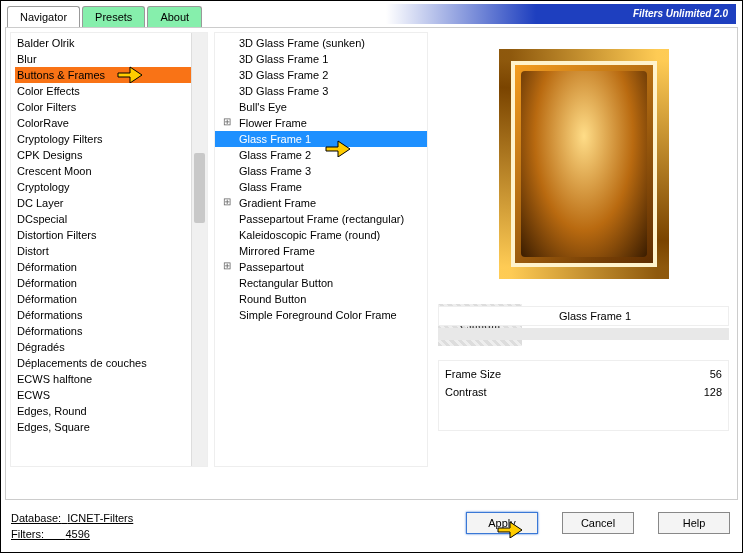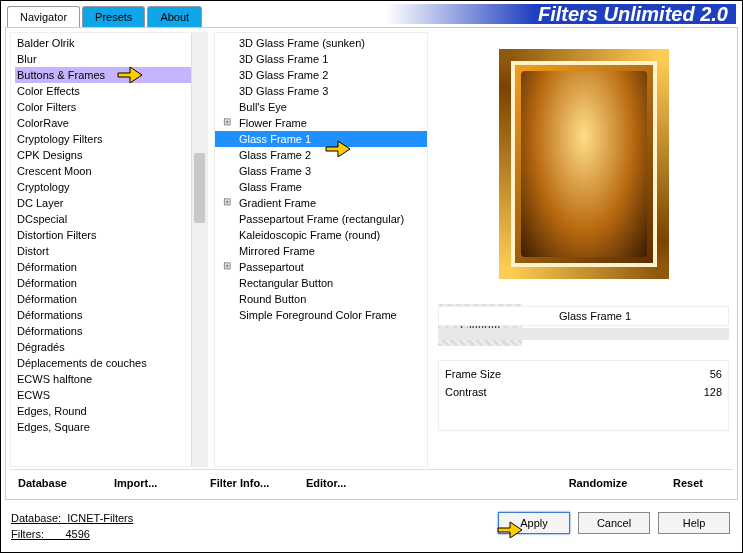--- a/index.html
+++ b/index.html
@@ -1,29 +1,29 @@
 <!DOCTYPE html>
 <html><head>
 <meta charset="utf-8">
 <style>
 * { box-sizing: border-box; margin: 0; padding: 0; }
 body { font-family: Tahoma, Arial, sans-serif; font-size: 11px; background: #fff; width: 743px; height: 553px; border: 1px solid #000; position: relative; overflow: hidden; }
 
-.title-strip { position: absolute; top: 3px; right: 6px; height: 20px; width: 500px; background: linear-gradient(90deg, #fff 0%, #fff 30%, #1e3fbf 60%, #1e3fbf 100%); font-style: italic; font-weight: bold; color: #fff; font-size: 20px; text-align: right; padding-right: 8px; line-height: 20px; }
+.title-strip { position: absolute; top: 3px; right: 6px; height: 20px; width: 500px; background: linear-gradient(90deg, #fff 0%, #fff 30%, #1e3fbf 60%, #1e3fbf 100%); font-style: italic; font-weight: bold; color: #fff; font-size: 10px; text-align: right; padding-right: 8px; line-height: 20px; }
 
 .tabs { position: absolute; top: 5px; left: 6px; display: flex; }
-.tab { border: 1px solid #999; border-bottom: none; background: #0ea5e9; padding: 4px 12px; margin-right: 2px; border-radius: 3px 3px 0 0; cursor: pointer; }
+.tab { border: 1px solid #999; border-bottom: none; background: #86efac; padding: 4px 12px; margin-right: 2px; border-radius: 3px 3px 0 0; cursor: pointer; }
 .tab.active { background: #fff; }
 
 .content { position: absolute; top: 26px; left: 4px; right: 4px; bottom: 52px; border: 1px solid #ccc; background: #fff; }
 
 .left-list { position: absolute; top: 4px; left: 4px; width: 198px; bottom: 32px; border: 1px solid #eee; overflow: hidden; }
 .left-list .inner { padding: 2px 4px; }
 .left-list .item { padding: 2px 2px; white-space: nowrap; cursor: pointer; position: relative; }
-.left-list .item.highlight { background: #c4b5fd; }
+.left-list .item.highlight { background: #f97316; }
 .left-list .scroll { position: absolute; top:0; right:0; bottom:0; width:16px; background:#f0f0f0; border-left:1px solid #ddd; }
 .left-list .thumb { position:absolute; left:2px; right:2px; top:120px; height:70px; background:#c8c8c8; border-radius:2px; }
 
 .mid-list { position: absolute; top: 4px; left: 208px; width: 214px; bottom: 32px; border: 1px solid #eee; overflow: hidden; }
 .mid-list .inner { padding: 2px 0; }
 .mid-list .item { padding: 2px 4px 2px 24px; white-space: nowrap; cursor: pointer; position: relative; }
 .mid-list .item.expandable::before { content:"⊞"; position:absolute; left:8px; top:1px; color:#666; font-size:10px; }
 .mid-list .item.selected { background:#1e90ff; color:#fff; }
 
 .preview { position: absolute; top: 8px; left: 432px; right: 8px; height: 256px; display:flex; align-items:center; justify-content:center; }
@@ -37,21 +37,21 @@
 .params { position:absolute; top:332px; left:432px; right:8px; bottom:68px; border:1px solid #eee; padding:4px 6px; }
 .param-row { display:flex; justify-content:space-between; padding:3px 0; }
 
 .bottom-bar { position:absolute; left:4px; right:4px; bottom:4px; height:26px; border-top:1px solid #ddd; display:flex; align-items:center; }
 .bottom-bar .btn-left { width:96px; text-align:left; padding-left:8px; font-weight:bold; cursor:pointer; }
 .bottom-bar .spacer { flex:1; }
 .bottom-bar .btn-right { width:90px; text-align:center; font-weight:bold; cursor:pointer; }
 
 .footer { position:absolute; left:6px; right:6px; bottom:4px; height:44px; }
 .footer .info { position:absolute; left:4px; top:6px; font-size:11px; line-height:16px;text-decoration:underline; }
-.footer .actions { position:absolute; right:6px; top:8px; display:flex; gap:8px; }
+.footer .actions { position:absolute; right:6px; top:8px; display:flex; gap:24px; }
 .footer .btn { width:72px; height:22px; border:1px solid #888; background:#f4f4f4; font-size:11px; display:flex; align-items:center; justify-content:center; cursor:pointer; }
 .footer .btn.primary { border:1px solid #3a78d6; box-shadow:0 0 2px #3a78d6; }
 
 .pointer { position:absolute; width:28px; height:20px; pointer-events:none; }
 .pointer svg { width:100%; height:100%; }
 .watermark { position:absolute; left:432px; top:276px; width:84px; height:42px; background:repeating-linear-gradient(45deg,#ddd,#ddd 3px,#eee 3px,#eee 6px); display:flex; align-items:center; justify-content:center; font-family:cursive; color:#333; font-size:13px; }
 </style>
 </head>
 <body>
 
@@ -138,29 +138,20 @@
     <div class="param-row">
       <span>Frame Size</span>
       <span>56</span>
     </div>
     <div class="param-row">
       <span>Contrast</span>
       <span>128</span>
     </div>
   </div>
 
-  <div class="bottom-bar">
-    <div class="btn-left">Database</div>
-    <div class="btn-left">Import...</div>
-    <div class="btn-left">Filter Info...</div>
-    <div class="btn-left">Editor...</div>
-    <div class="spacer"></div>
-    <div class="btn-right">Randomize</div>
-    <div class="btn-right">Reset</div>
-  </div>
 
 </div>
 
 <div class="footer">
   <div class="info">
     <span>Database:</span>&nbsp;&nbsp;<span>ICNET-Filters</span><br>
     <span>Filters:</span>&nbsp;&nbsp;&nbsp;&nbsp;&nbsp;&nbsp;&nbsp;<span>4596</span>
   </div>
   <div class="actions">
     <div class="btn primary">Apply</div>

